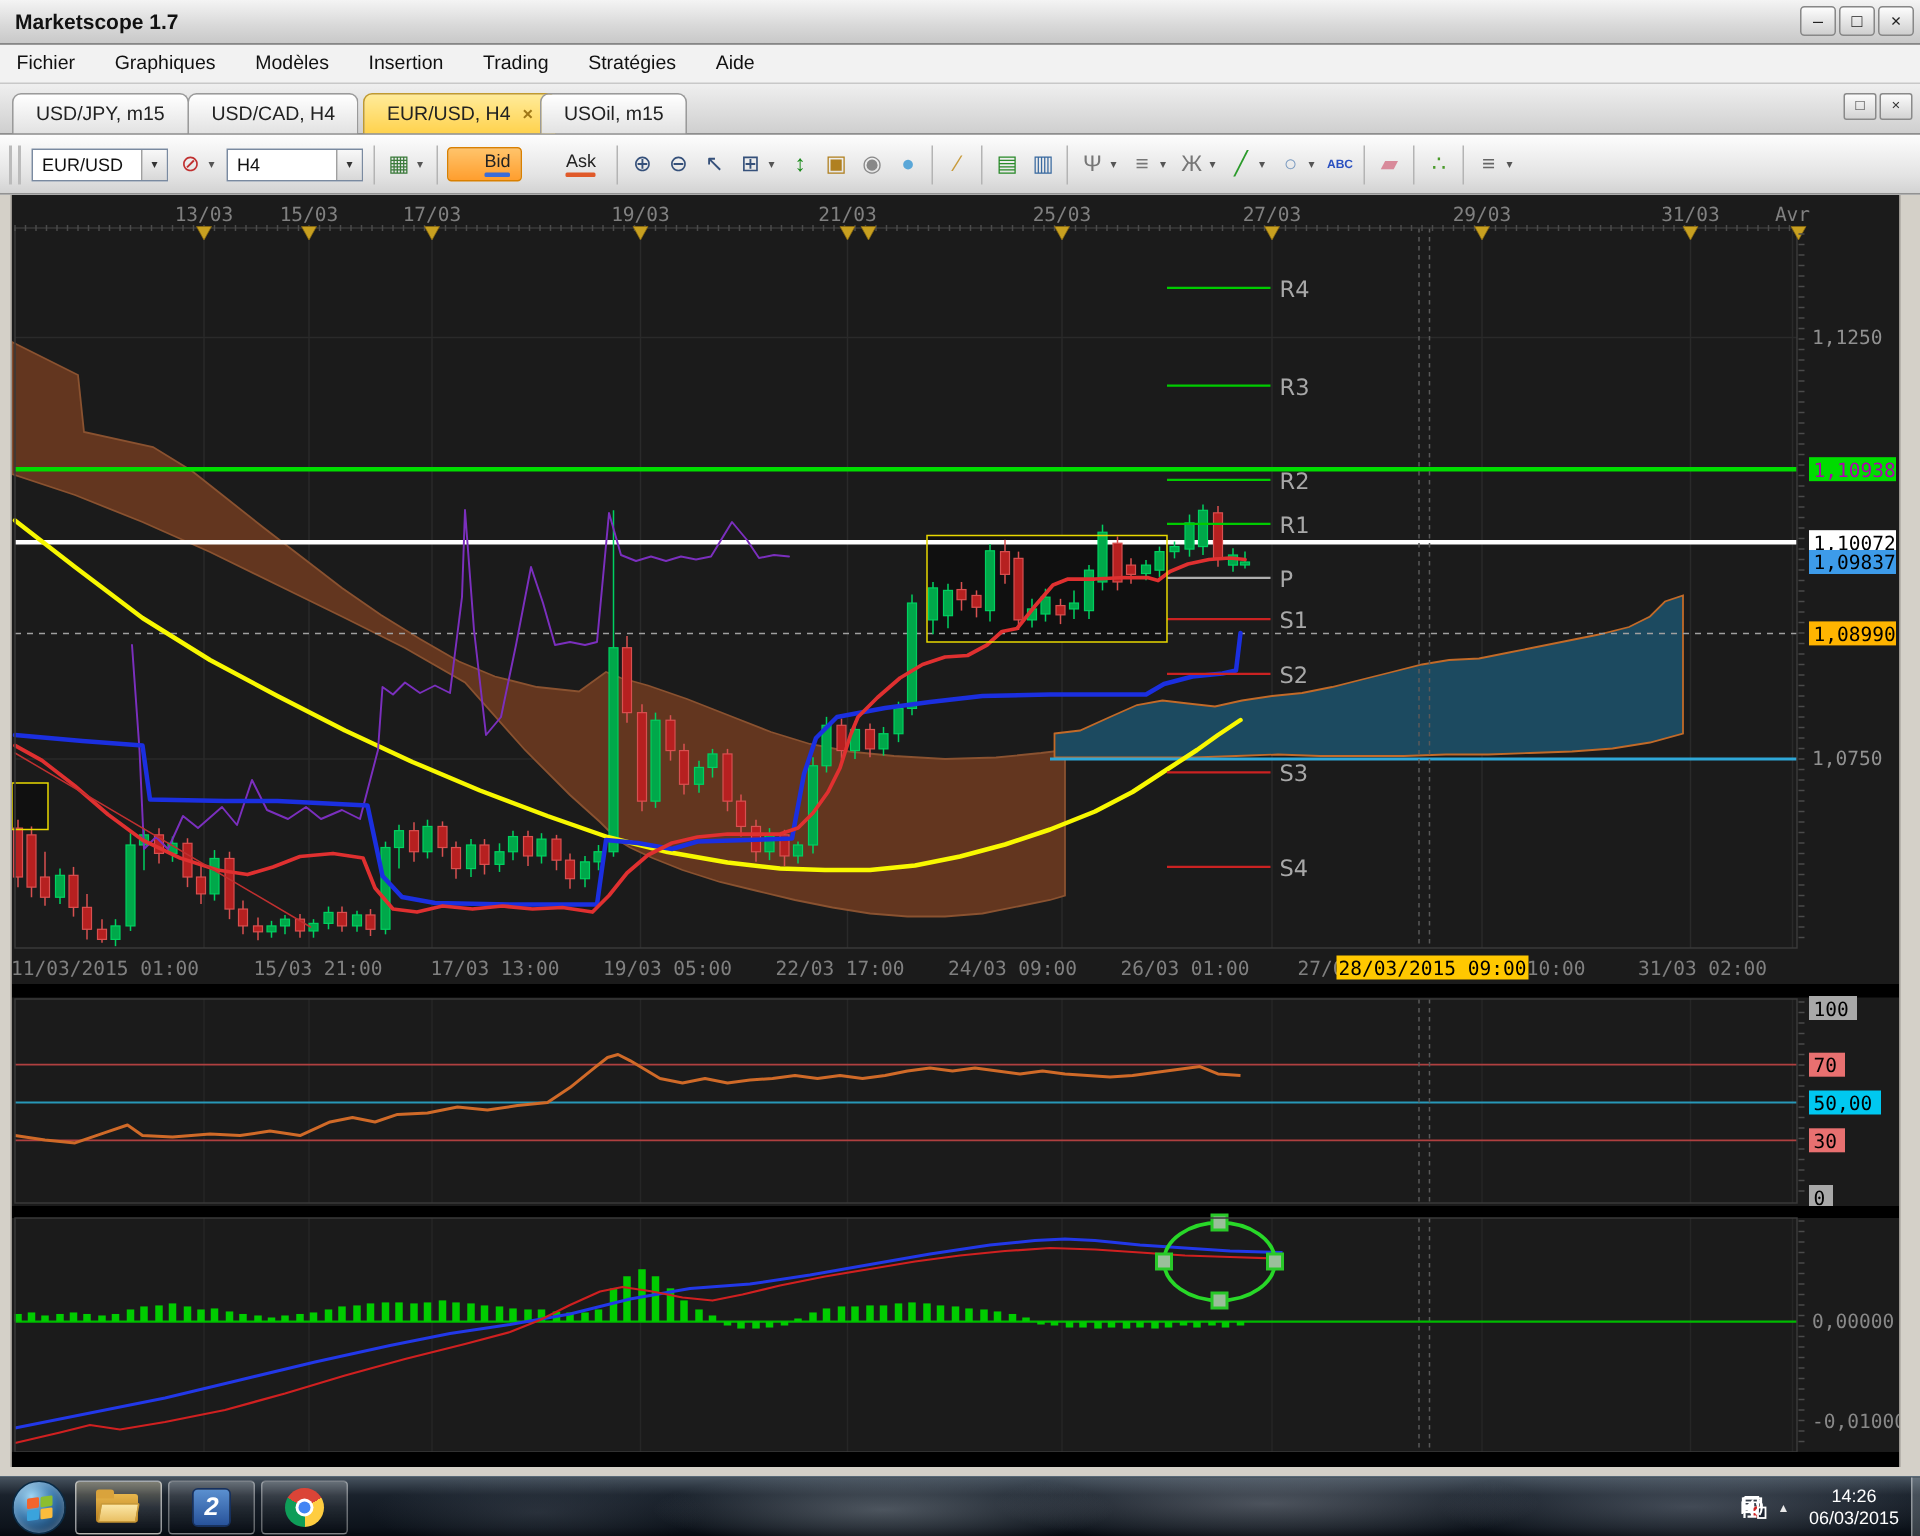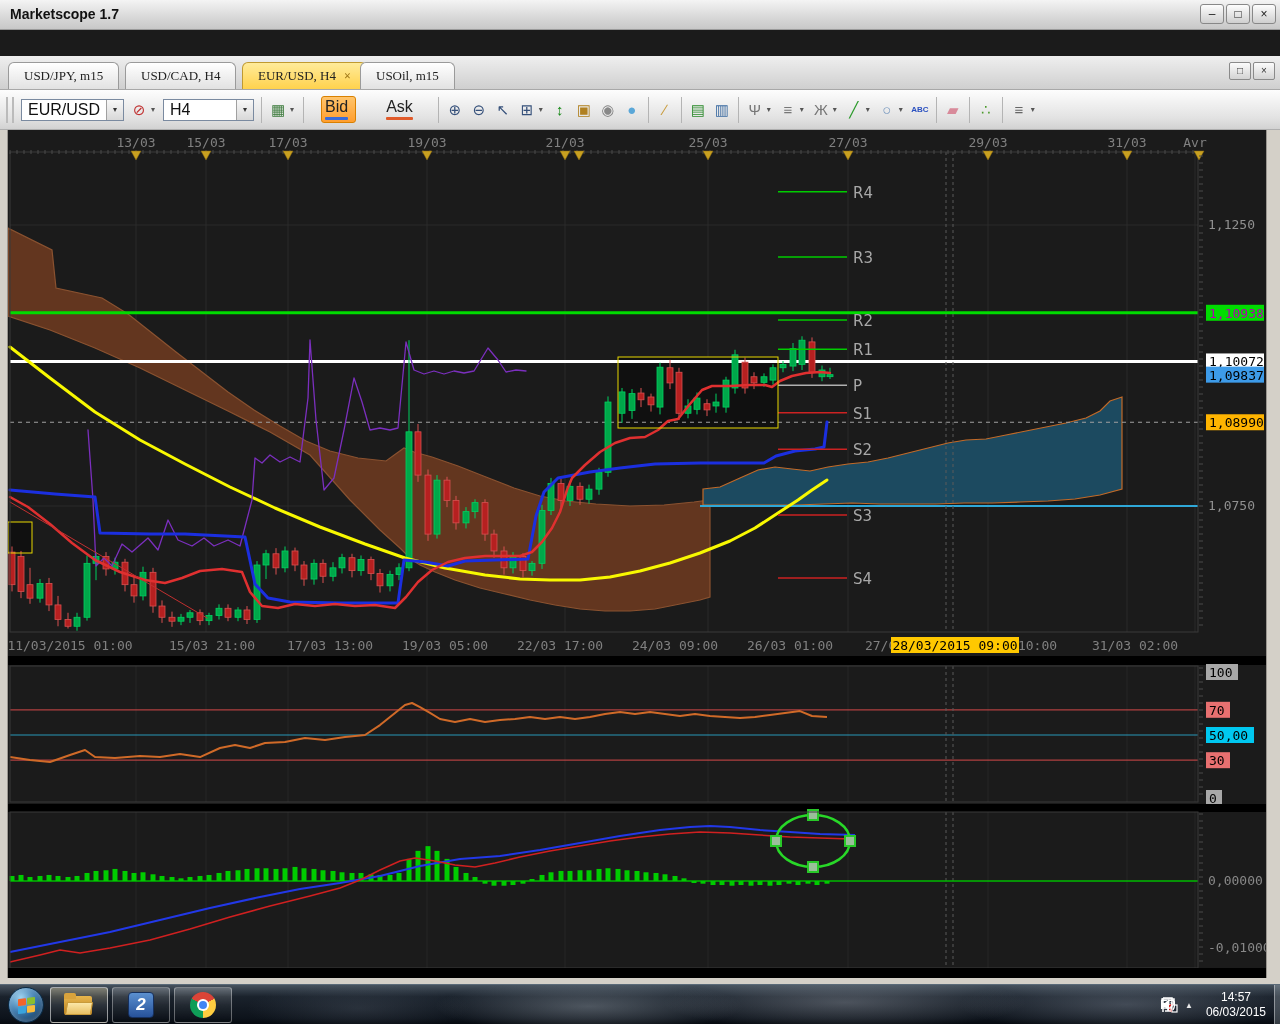--- a/index.html
+++ b/index.html
@@ -8,36 +8,36 @@
   
   .titlebar{position:absolute;left:0;top:0;width:1280px;height:30px;background:linear-gradient(#f4f4f4,#d8d8d8 60%,#c8c8c8);border-bottom:1px solid #9a9a9a;}
   .titlebar .title{position:absolute;left:10px;top:6px;font-size:14px;font-weight:bold;color:#111;}
   .winbtns{position:absolute;right:4px;top:4px;display:flex;gap:2px;}
   .winbtn{width:24px;height:20px;background:linear-gradient(#fdfdfd,#cfcfcf);border:1px solid #888;border-radius:3px;font-size:12px;line-height:18px;text-align:center;color:#222;}
   
   .menubar{position:absolute;left:0;top:30px;width:1280px;height:26px;background:#f2f2f2;border-bottom:1px solid #c8c8c8;}
   .menu-item{display:inline-block;padding:4px 11px;font-size:13px;color:#111;}
   
   .tabbar{position:absolute;left:0;top:56px;width:1280px;height:34px;background:linear-gradient(#efefef,#cfcfcf);border-bottom:1px solid #a8a8a8;}
-  .tab{position:absolute;bottom:0;height:27px;border:1px solid #9a9a9a;border-bottom:none;border-radius:6px 6px 0 0;background:linear-gradient(#ffffff,#e2e2e2);font-size:13px;color:#222;padding:5px 15px 0 15px;white-space:nowrap;font-family:Liberation Serif, serif;}
+  .tab{position:absolute;bottom:0;height:27px;border:1px solid #9a9a9a;border-bottom:none;border-radius:6px 6px 0 0;background:linear-gradient(#ffffff,#e2e2e2);font-size:13px;color:#222;padding:5px 15px 0 15px;white-space:nowrap;}
   .tab.active{background:linear-gradient(#ffeb9a,#ffd24d);border-color:#c09a30;text-align:center;}
   .tab .close{margin-left:8px;color:#a07818;font-weight:bold;font-size:12px;}
   .mdibtns{position:absolute;right:5px;top:6px;display:flex;gap:2px;}
   .mdibtn{width:22px;height:18px;background:linear-gradient(#fbfbfb,#d3d3d3);border:1px solid #8a8a8a;border-radius:2px;font-size:10px;line-height:16px;text-align:center;color:#333;}
   
   .toolbar{position:absolute;left:0;top:90px;width:1280px;height:40px;background:linear-gradient(#fdfdfd,#e3e3e3 70%,#d2d2d2);border-bottom:1px solid #aeaeae;display:flex;align-items:center;padding-left:2px;}
   .tb-handle{width:8px;height:26px;border-left:2px solid #bbb;border-right:2px solid #bbb;margin:0 4px;}
   .combo{display:flex;align-items:center;height:22px;background:#fff;border:1px solid #7a8aa0;margin:0 3px;}
-  .combo .val{padding:0 6px;font-size:16px;color:#111;min-width:72px;}
+  .combo .val{padding:0 6px;font-size:12px;color:#111;min-width:72px;}
   .combo .drop{width:17px;height:20px;background:linear-gradient(#f8f8f8,#d8d8d8);border-left:1px solid #a0a0a0;font-size:8px;text-align:center;line-height:20px;color:#333;}
   .tb-sep{width:1px;height:26px;background:#b4b4b4;margin:0 4px;display:inline-block;vertical-align:middle;}
   .tb-icon{display:inline-block;width:24px;height:24px;text-align:center;font-size:15px;line-height:24px;vertical-align:middle;}
   .tb-icon.small{font-size:8px;font-weight:bold;letter-spacing:0;}
   .tb-caret{display:inline-block;font-size:8px;color:#555;width:9px;vertical-align:middle;}
-  .tb-btn{display:inline-block;margin:0 13px;padding:1px 7px 2px 3px;font-size:16px;color:#222;border:1px solid transparent;border-radius:3px;text-align:center;}
+  .tb-btn{display:inline-block;margin:0 2px;padding:1px 7px 2px 24px;font-size:12px;color:#222;border:1px solid transparent;border-radius:3px;text-align:center;}
   .tb-btn .ul{display:block;height:3px;margin-top:1px;border-radius:1px;}
   .tb-btn.bid{background:linear-gradient(#ffc46b,#ff9e2e);border-color:#d98000;}
   .tb-btn.bid .ul{background:#3a6cd8;}
   .tb-btn.ask .ul{background:#e05a2a;}
   
   .chart-area{position:absolute;left:0;top:130px;width:1280px;height:854px;background:#1b1b1b;}
   .edge-left{position:absolute;left:0;top:0;width:8px;height:854px;background:#d4d0c8;border-right:1px solid #9a9690;}
   .edge-right{position:absolute;left:1266px;top:0;width:14px;height:854px;background:#d4d0c8;border-left:1px solid #9a9690;}
   .edge-bottom{position:absolute;left:0;top:848px;width:1280px;height:6px;background:#d4d0c8;}
   svg{position:absolute;display:block;}
@@ -78,20 +78,29 @@
 
   <div class="titlebar">
     <span class="title">Marketscope 1.7</span>
     <div class="winbtns">
       <span class="winbtn">–</span>
       <span class="winbtn">□</span>
       <span class="winbtn">×</span>
     </div>
   </div>
 
+  <div class="menubar">
+    <span class="menu-item">Fichier</span>
+    <span class="menu-item">Graphiques</span>
+    <span class="menu-item">Modèles</span>
+    <span class="menu-item">Insertion</span>
+    <span class="menu-item">Trading</span>
+    <span class="menu-item">Stratégies</span>
+    <span class="menu-item">Aide</span>
+  </div>
 
   <div class="tabbar">
     <span class="tab" style="left:8px">USD/JPY, m15</span>
     <span class="tab" style="left:125px">USD/CAD, H4</span>
     <span class="tab active" style="left:242px"><span>EUR/USD, H4</span><span class="close">×</span></span>
     <span class="tab" style="left:360px">USOil, m15</span>
     <div class="mdibtns">
       <span class="mdibtn">□</span>
       <span class="mdibtn">×</span>
     </div>
@@ -871,20 +880,20 @@
       <svg width="18" height="16" viewBox="0 0 18 16">
         <rect x="2" y="2" width="12" height="9" fill="none" stroke="#fff" stroke-width="1.5"></rect>
         <path d="M5 14 L11 14 M8 11 L8 14" stroke="#fff" stroke-width="1.5"></path>
         <rect x="12" y="8" width="5" height="7" fill="#1b2230" stroke="#fff" stroke-width="1.2"></rect>
       </svg>
       <svg width="18" height="16" viewBox="0 0 18 16">
         <path d="M2 6 L5 6 L9 2 L9 14 L5 10 L2 10 Z" fill="#fff"></path>
         <path d="M11 5 Q13 8 11 11 M13 3 Q16 8 13 13" fill="none" stroke="#fff" stroke-width="1.3"></path>
       </svg>
       <span class="clock">
-        <span>14:57</span><br>
+        <span>14:26</span><br>
         <span>06/03/2015</span>
       </span>
     </div>
     <div class="showdesk"></div>
   </div>
 
 </div>
 
 </body></html>

